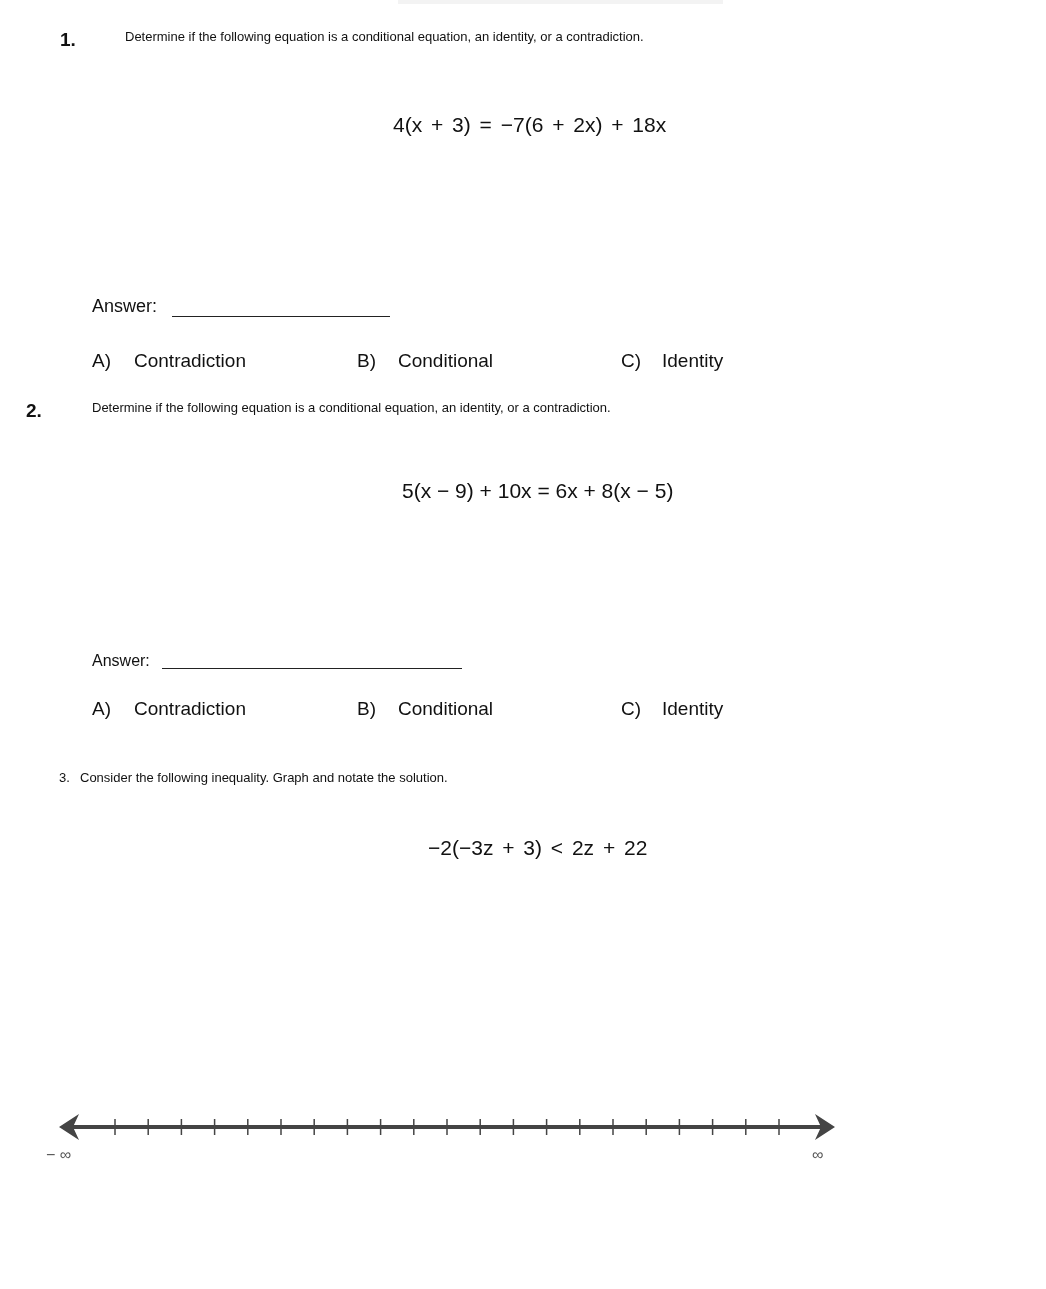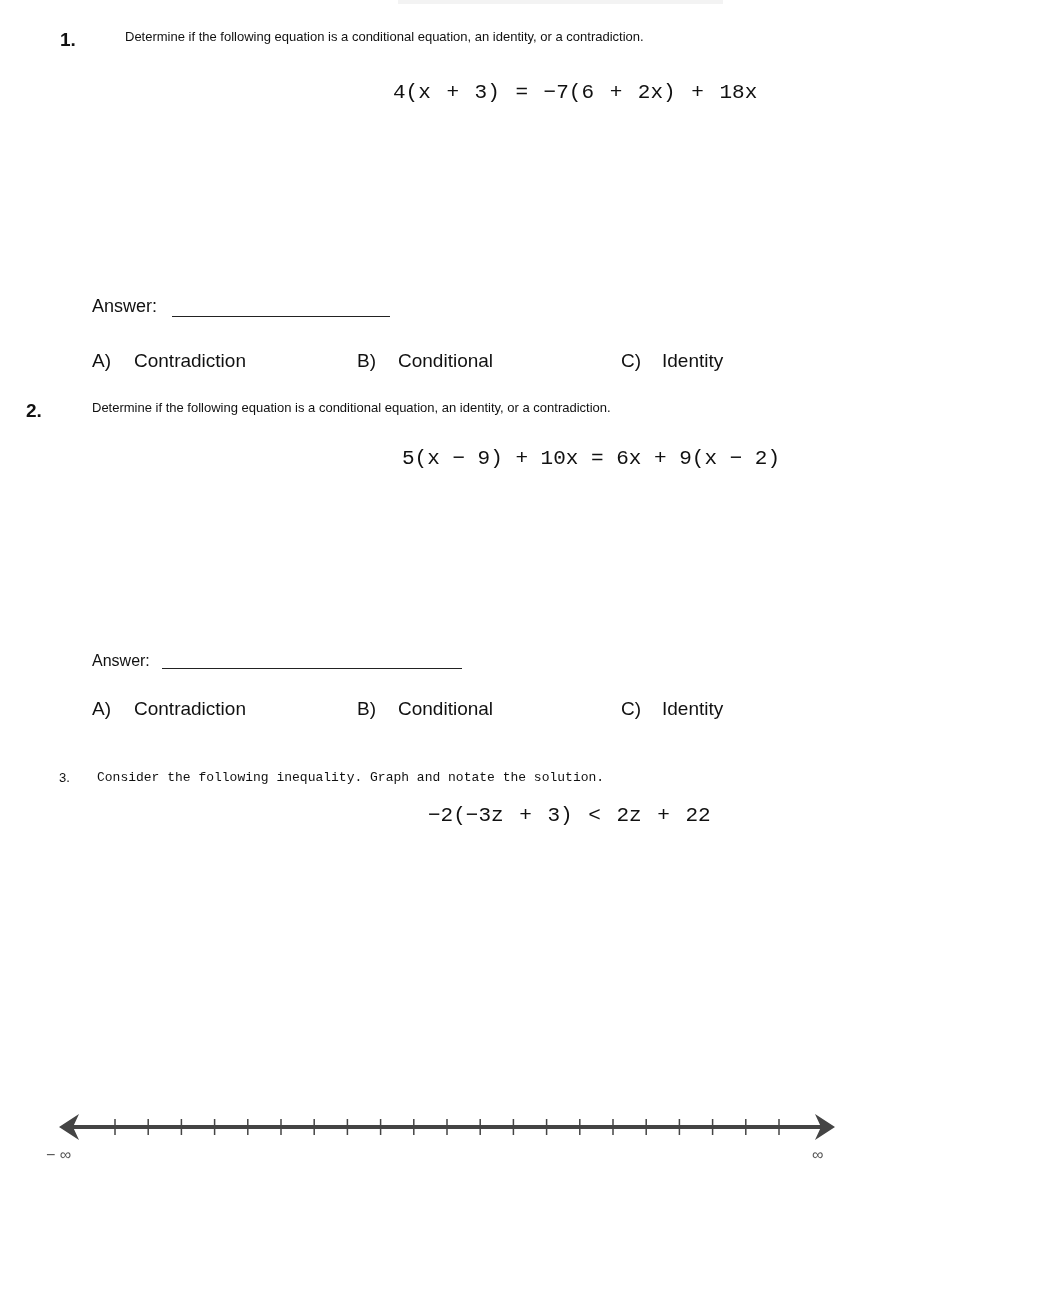--- a/index.html
+++ b/index.html
@@ -1,20 +1,20 @@
 <!DOCTYPE html>
 <html><head>
 <meta charset="utf-8">
 <style>
   html, body { margin: 0; padding: 0; background: #ffffff; }
   body { width: 1046px; height: 1289px; position: relative; overflow: hidden; color: #111; font-family: "Liberation Sans", sans-serif; }
   .abs { position: absolute; white-space: nowrap; }
   .num { font-weight: bold; font-size: 19px; }
   .q { font-size: 13px; }
-  .eq { font-family: Liberation Mono, monospace; font-size: 21px; }
+  .eq { font-family: Liberation Sans, sans-serif; font-size: 21px; margin-top: 32px; }
   .ans { font-size: 18px; }
   .ansline { position: absolute; border-bottom: 1px solid #222; height: 0; }
   .choice { font-size: 19px; }
   .faint { position:absolute; left: 398px; top: 0; width: 325px; height: 4px; background: #f3f3f3; }
 </style>
 </head>
 <body>
 
 <div class="faint"></div>
 
@@ -30,36 +30,36 @@
     <span class="abs choice" style="left:357px; top:350px;">B)</span>
     <span class="abs choice" style="left:398px; top:350px;">Conditional</span>
     <span class="abs choice" style="left:621px; top:350px;">C)</span>
     <span class="abs choice" style="left:662px; top:350px;">Identity</span>
   </div>
 </div>
 
 <div>
   <span class="abs num" style="left:26px; top:400px;">2.</span>
   <span class="abs q" style="left:92px; top:400px;">Determine if the following equation is a conditional equation, an identity, or a contradiction.</span>
-  <span class="abs eq" style="left:402px; top:447px;">5(x − 9) + 10x = 6x + 9(x − 2)</span>
+  <span class="abs eq" style="left:402px; top:447px;">5(x − 9) + 10x = 6x + 8(x − 5)</span>
   <span class="abs ans" style="left:92px; top:652px; font-size:16px;">Answer:</span>
   <div class="ansline" style="left:162px; top:668px; width:300px;"></div>
   <div>
     <span class="abs choice" style="left:92px; top:698px;">A)</span>
     <span class="abs choice" style="left:134px; top:698px;">Contradiction</span>
     <span class="abs choice" style="left:357px; top:698px;">B)</span>
     <span class="abs choice" style="left:398px; top:698px;">Conditional</span>
     <span class="abs choice" style="left:621px; top:698px;">C)</span>
     <span class="abs choice" style="left:662px; top:698px;">Identity</span>
   </div>
 </div>
 
 <div>
   <span class="abs q" style="left:59px; top:770px;">3.</span>
-  <span class="abs q" style="left:97px; top:770px;font-family:Liberation Mono, monospace;">Consider the following inequality. Graph and notate the solution.</span>
+  <span class="abs q" style="left:80px; top:770px;">Consider the following inequality. Graph and notate the solution.</span>
   <span class="abs eq" style="left:428px; top:804px; word-spacing:3px;">−2(−3z + 3) &lt;  2z + 22</span>
 
   <div style="position:absolute; left:55px; top:1110px; width:790px; height:40px;">
     <svg width="790" height="40" viewBox="0 0 790 40">
       <line x1="18" y1="17" x2="770" y2="17" stroke="#444" stroke-width="4"></line>
       <polygon points="4,17 24,4 18,17 24,30" fill="#444"></polygon>
       <polygon points="780,17 760,4 766,17 760,30" fill="#444"></polygon>
       <g id="ticks" stroke="#444" stroke-width="1.5">
           <line x1="60" x2="60" y1="9" y2="25"></line>
           <line x1="93.2" x2="93.2" y1="9" y2="25"></line>

